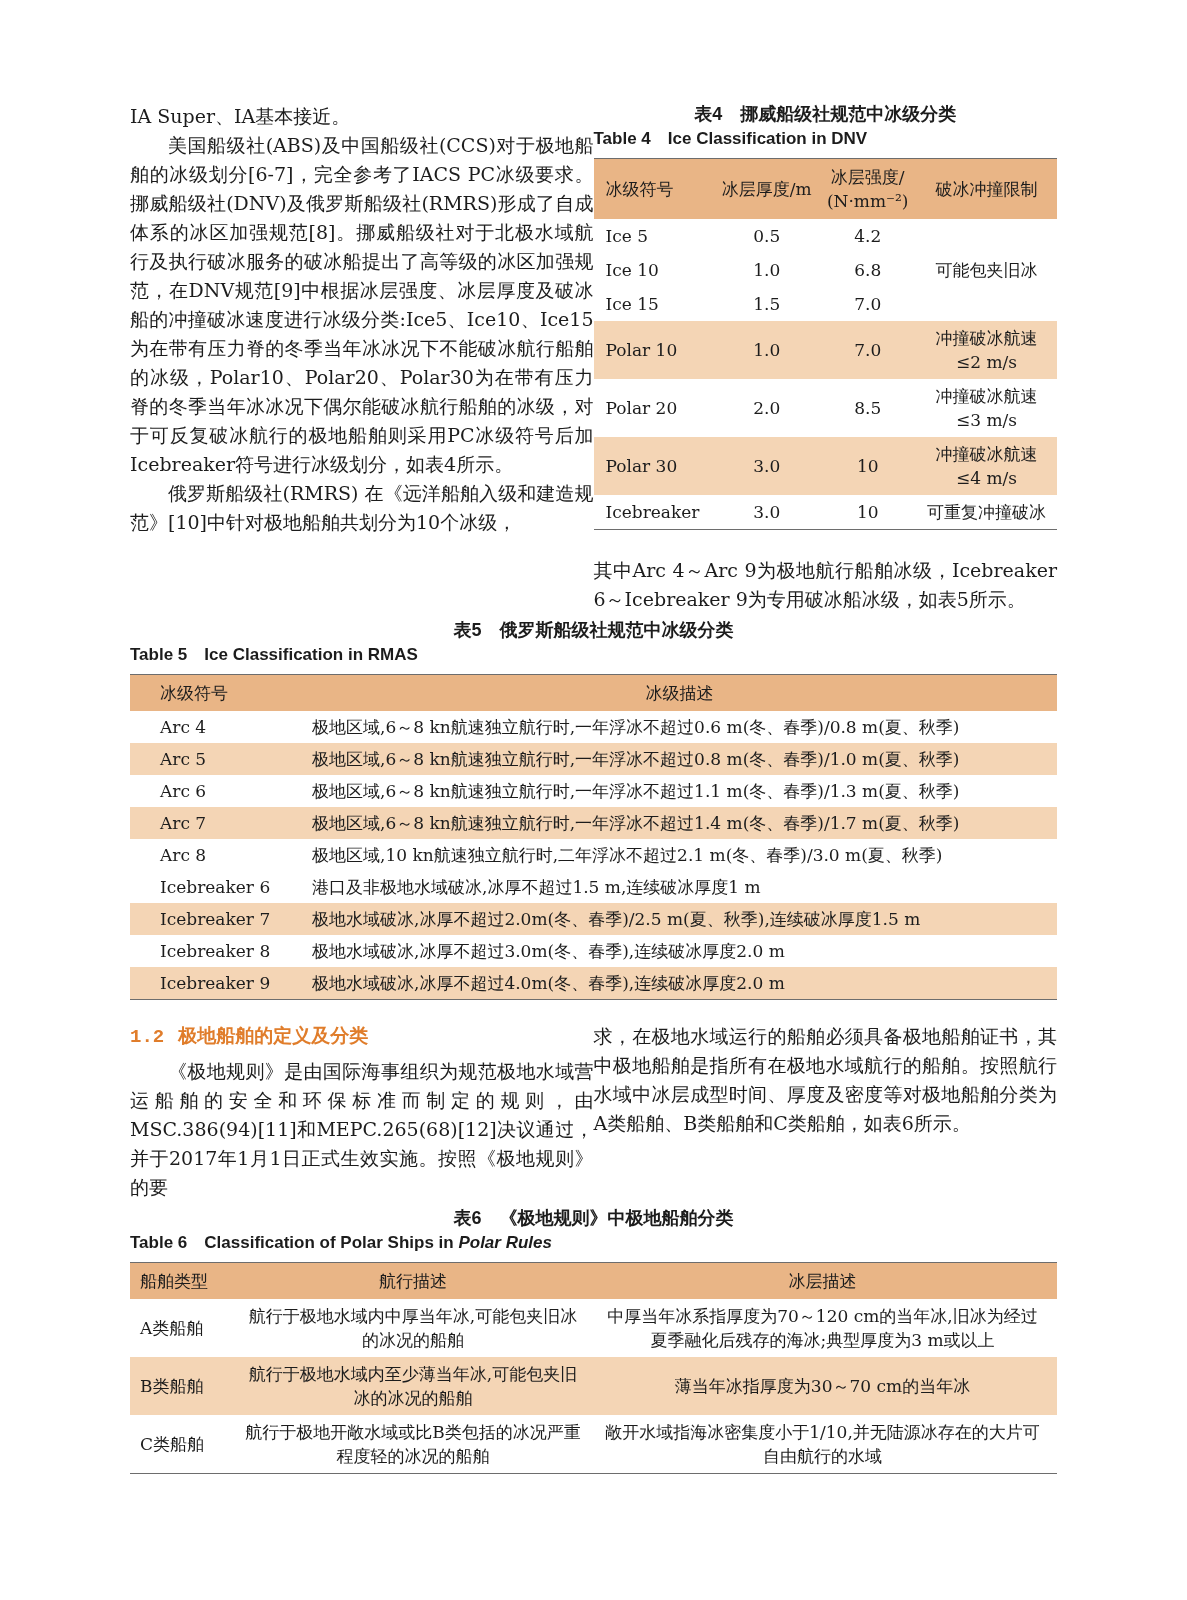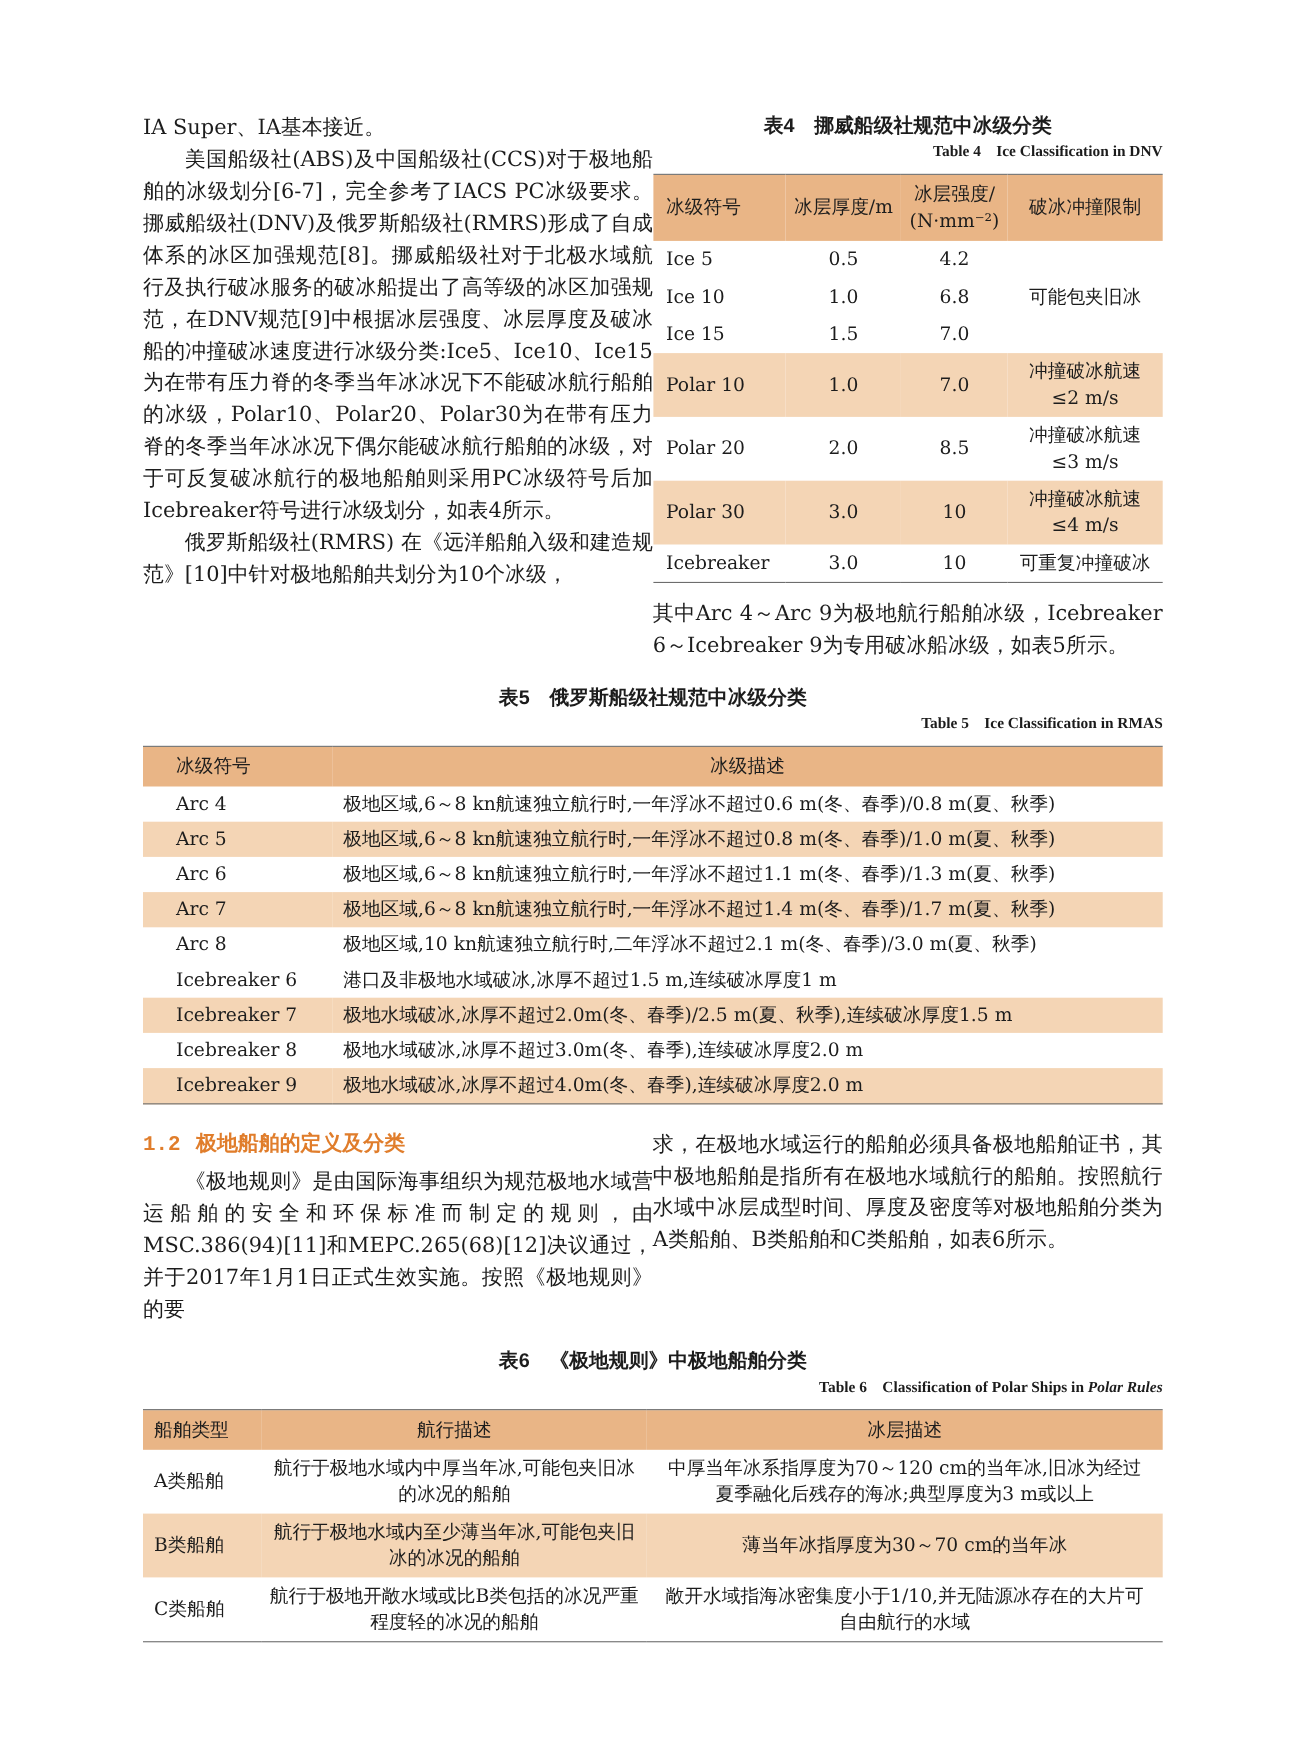--- a/index.html
+++ b/index.html
@@ -23,22 +23,22 @@
   .col { flex:1 1 0; min-width:0; }
   .body-text { font-size:19px; line-height:29px; text-align:justify; }
   .para { text-indent:2em; }
   .para.noindent { text-indent:0; }
   
   .cap-zh {
     text-align:center; font-weight:bold; font-size:18px; line-height:25px;
     font-family:"Liberation Sans","DejaVu Sans",sans-serif;
   }
   .cap-en {
-    text-align:right; font-weight:bold; font-size:14px; line-height:24px;
-    font-family:Liberation Serif, serif; margin-bottom:7px;
+    text-align:left; font-weight:bold; font-size:17px; line-height:24px;
+    font-family:Liberation Sans, sans-serif; margin-bottom:7px;
   }
   .cap-en .it { font-style:italic; }
   
   table { width:100%; border-collapse:collapse; border-top:1.5px solid #6d6d6d; border-bottom:1.5px solid #6d6d6d; }
   thead th {
     background:#e9b586; font-weight:normal; font-size:17px;
     padding:6px 4px; white-space:pre-line; line-height:24px;
   }
   td { font-size:17px; line-height:24px; padding:5px 6px; white-space:pre-line; }
   tr.shaded td { background:#f4d5b5; }
@@ -55,21 +55,21 @@
   .t6 td { text-align:center; }
   .t6 th.type, .t6 td.type { width:108px; text-align:left; padding-left:10px; }
   .t6 td.nav { width:350px; }
   
   .sec-head {
     color:#e07d2b; font-weight:bold; font-size:19px; line-height:28px;
     font-family:"Liberation Sans","DejaVu Sans",sans-serif;
     margin-bottom:6px;
   }
   .sec-head .num { margin-right:14px;font-family:Liberation Mono, monospace; }
-  .block { margin-top:20px; }
+  .block { margin-top:4px; }
 </style>
 </head>
 <body>
 
 <div class="page">
 
 
   <div class="cols">
     <div class="col body-text">
       <p class="para noindent">IA Super、IA基本接近。</p>
@@ -129,21 +129,21 @@
 ≤4 m/s</td>
           </tr>
           <tr>
             <td class="sym">Icebreaker</td>
             <td>3.0</td>
             <td>10</td>
             <td>可重复冲撞破冰</td>
           </tr>
         </tbody>
       </table>
-      <p class="body-text para noindent" style="margin-top:14px;">其中Arc 4～Arc 9为极地航行船舶冰级，Icebreaker 6～Icebreaker 9为专用破冰船冰级，如表5所示。</p>
+      <p class="body-text para noindent" style="margin-top:26px;">其中Arc 4～Arc 9为极地航行船舶冰级，Icebreaker 6～Icebreaker 9为专用破冰船冰级，如表5所示。</p>
     </div>
   </div>
 
   <div class="block">
     <div class="cap-zh">表5　俄罗斯船级社规范中冰级分类</div>
     <div class="cap-en">Table 5　Ice Classification in RMAS</div>
     <table class="t5">
       <thead>
         <tr>
           <th class="sym">冰级符号</th>

